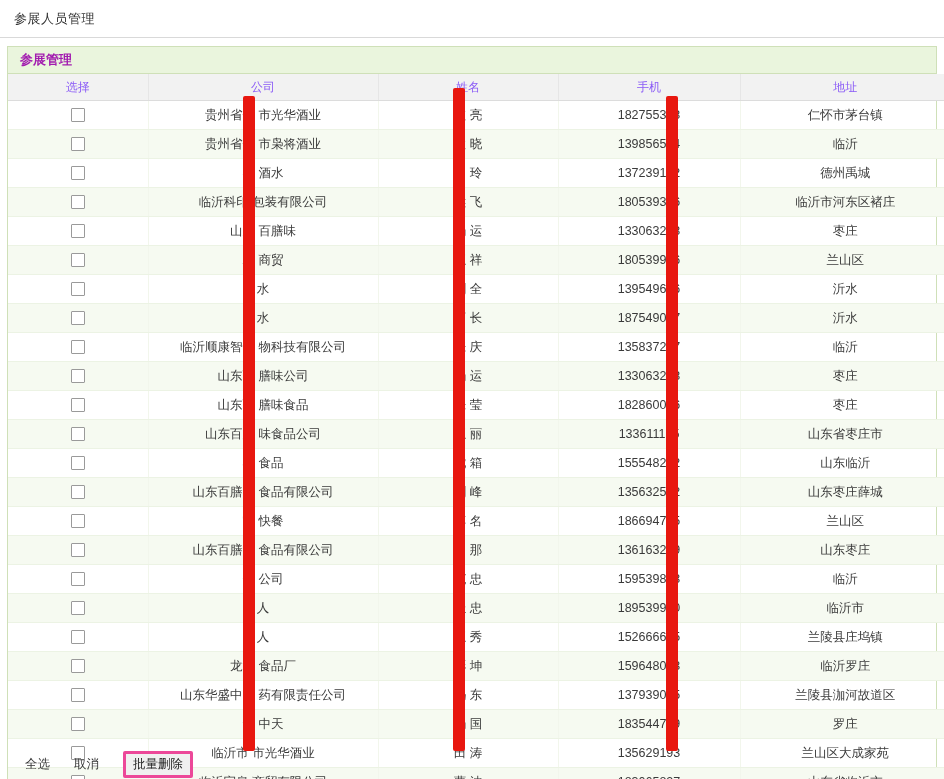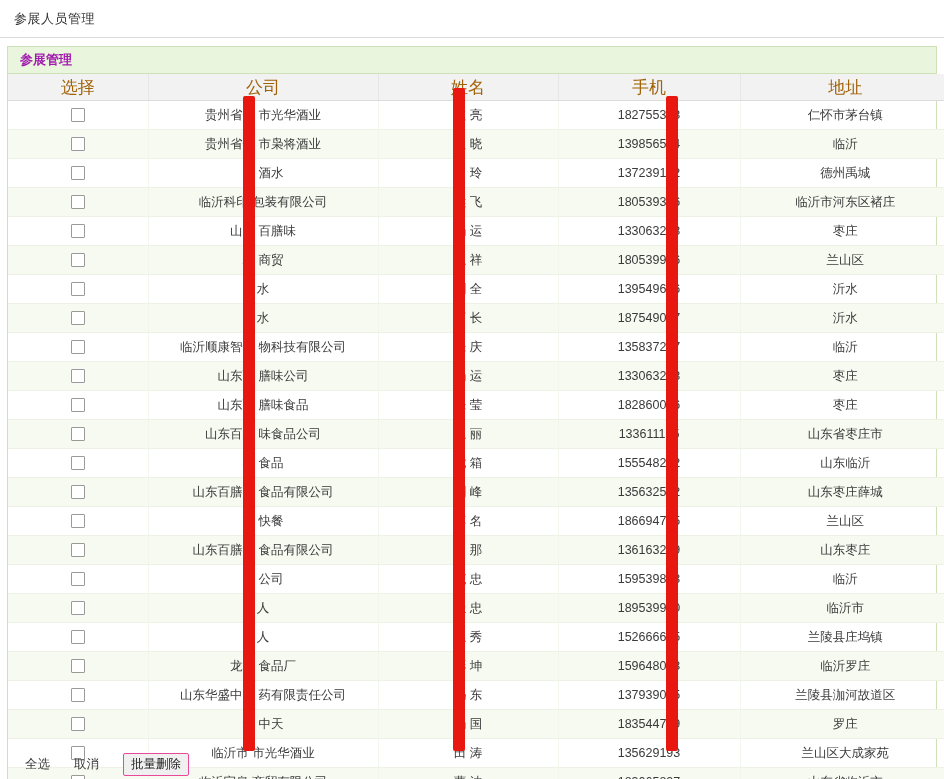--- a/index.html
+++ b/index.html
@@ -54,22 +54,22 @@
     table-layout: fixed;
     font-size: 12.5px;
     color: #333333;
   }
   table.grid th {
     background: #f2f2f2;
     border-bottom: 1px solid #dcdcdc;
     border-right: 1px solid #e6e6e6;
     height: 24px;
     font-weight: normal;
-    color: #a16207;
-    font-size: 17px;
+    color: #8b5cf6;
+    font-size: 12px;
     text-align: center;
   }
   table.grid th:last-child { border-right: none; }
   table.grid td {
     border-bottom: 1px solid #ecf3e4;
     border-right: 1px solid #f2f6ec;
     height: 26px;
     text-align: center;
     color: #3a3a3a;
     overflow: hidden;
@@ -106,21 +106,21 @@
     color: #333333;
     padding-left: 18px;
     box-sizing: border-box;
   }
   .link-action {
     color: #333333;
     text-decoration: none;
     cursor: pointer;
   }
   .btn {
-    border: 1px solid #ec4899;
+    border: 3px solid #ec4899;
     background: #f0f0f0;
     padding: 2px 7px;
     font-size: 12.5px;
     color: #222222;
     border-radius: 2px;
     cursor: pointer;
     font-family: "Liberation Sans", sans-serif;
     text-align: center;
   }
   

